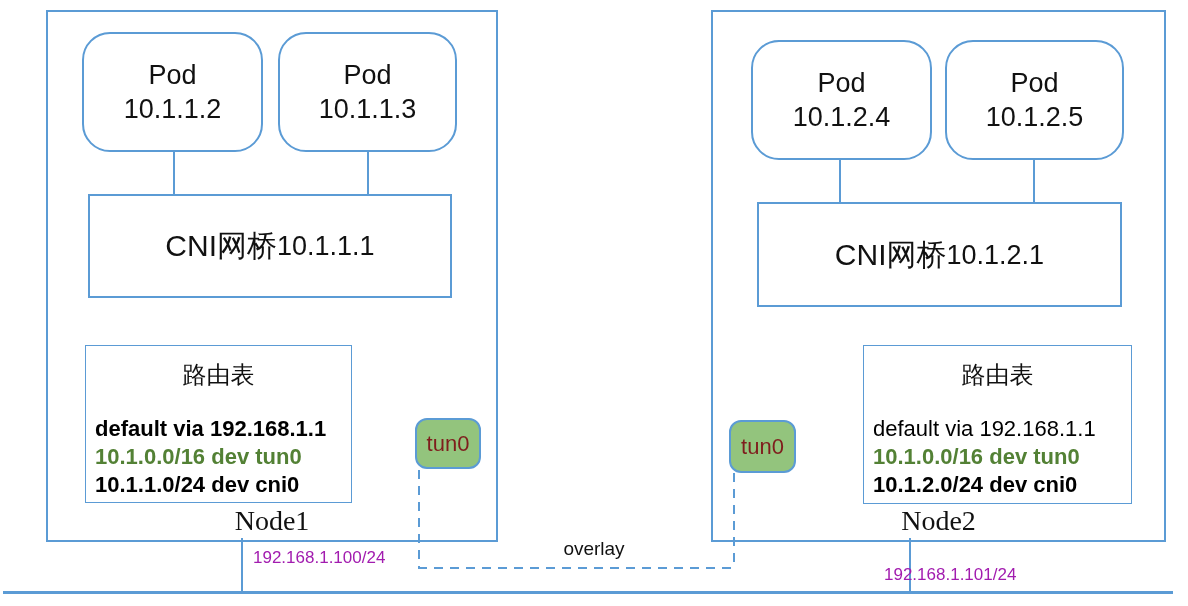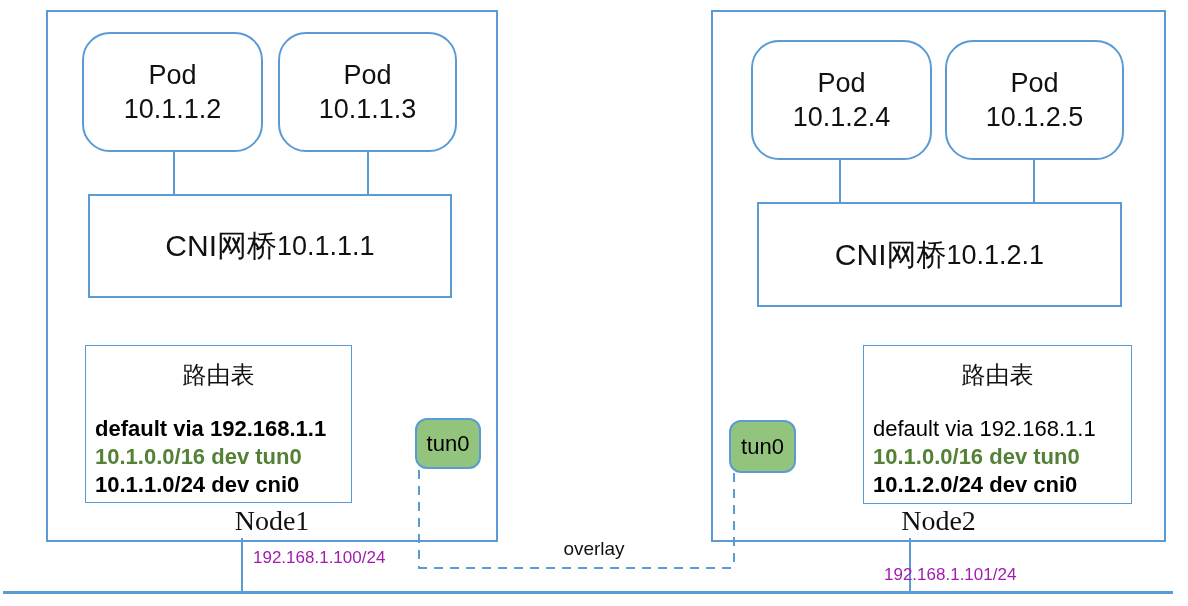--- a/index.html
+++ b/index.html
@@ -96,21 +96,21 @@
   
   .tun {
     position: absolute;
     border: 2px solid #5B9BD5;
     border-radius: 12px;
     background: #93C47D;
     display: flex;
     justify-content: center;
     align-items: center;
     font-size: 22px;
-    color: #000000;
+    color: #7f1d1d;
   }
   .node1 .tun { left: 367px; top: 406px; width: 62px; height: 47px; }
   .node2 .tun { left: 16px;  top: 408px; width: 63px; height: 49px; }
 
   
   .node-label {
     position: absolute;
     top: 493px; left: 0; width: 100%;
     text-align: center;
     font-size: 28px;

